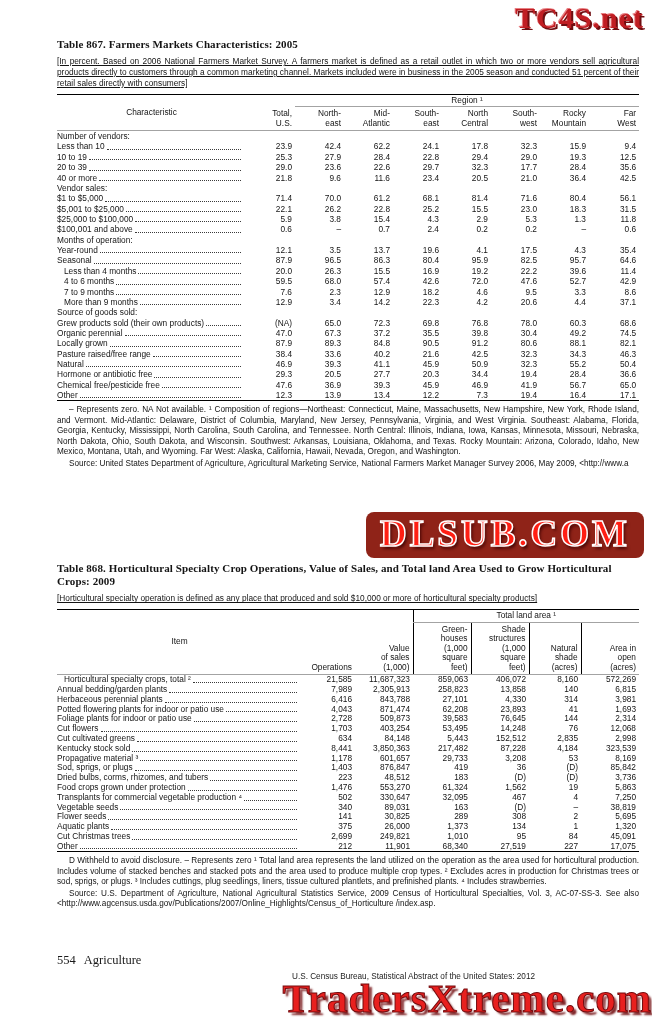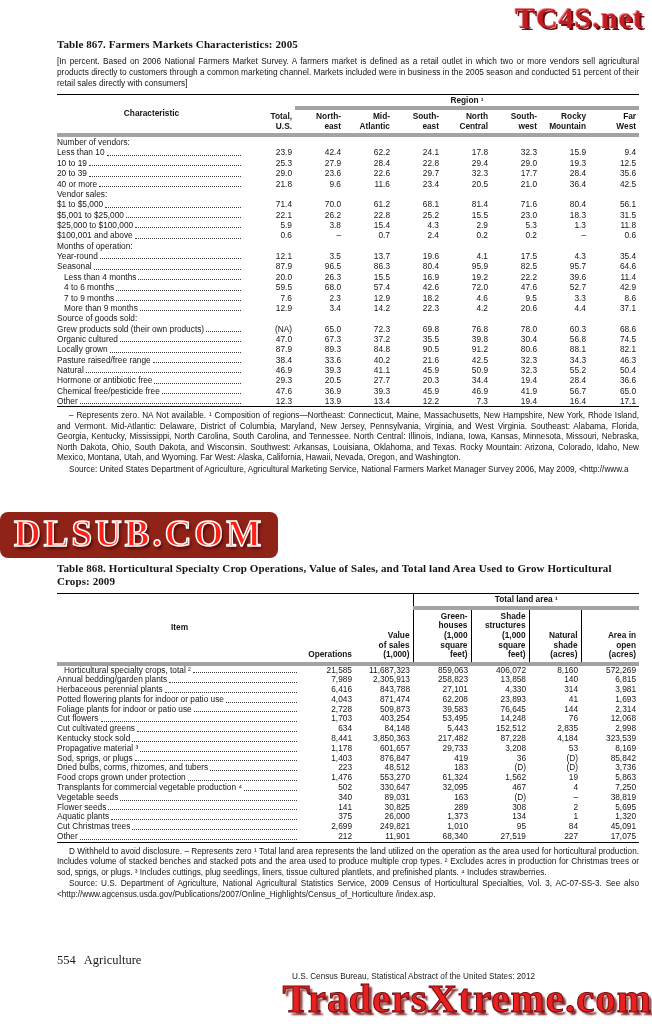--- a/index.html
+++ b/index.html
@@ -14,31 +14,32 @@
   .content { padding:38px 13px 0 57px; position:relative; }
 
   h2.tbl-title {
     font-family:"Liberation Serif", serif;
     font-size:11px; font-weight:bold; line-height:1.2;
     margin:0 0 5px 0; letter-spacing:0.1px;
   }
   .note {
     font-size:8.3px; line-height:1.3; text-align:justify;
     margin:0 0 5px 0;
+    text-decoration:underline;
   }
 
   table.stat-table {
     border-collapse:collapse; table-layout:fixed; width:582px;
     border-top:1.5px solid #000;
   }
   table.stat-table thead th {
-    font-weight:bold; font-size:8.3px; line-height:1.15;
+    font-weight:normal; font-size:8.3px; line-height:1.15;
     vertical-align:bottom; text-align:right;
     padding:2px 3px 2px 0; white-space:pre-line;
-    border-bottom:4px solid #a3a3a3;
+    border-bottom:1px solid #a3a3a3;
   }
   table.stat-table thead th.char { text-align:center; vertical-align:middle; padding-left:2px; }
   table.stat-table thead th.group { text-align:center; vertical-align:bottom; padding:1px 0 1px 0; }
   .bl { border-left:1px solid #000;margin-top:10px; }
 
   table.stat-table tbody td {
     font-size:8.3px; line-height:1.25; vertical-align:bottom;
     padding:0 3px 0 0;
   }
   #t868 tbody td { line-height:1.18; }
@@ -60,21 +61,21 @@
   .page-footer .pg-space { display:inline-block; width:8px; }
   .census-line { position:absolute; left:292px; top:972px; font-size:8.2px; color:#222; z-index:1; }
 
   .wm { position:absolute; font-weight:bold; z-index:5; pointer-events:none; }
   .wm-top {
     top:1px; right:8px;
     font-family:"Liberation Serif", serif; font-size:30px;
     color:#c01e23; letter-spacing:1px;
     text-shadow:2px 2px 0 #6f0d10, -1px -1px 0 #e87f83;
   }
-  .wm-mid { top:512px; left:0; right:0; text-align:left; }
+  .wm-mid { top:512px; left:0; right:8px; text-align:right; }
   .wm-mid .stamp {
     display:inline-block;
     font-family:"Liberation Serif", serif; font-size:37px; font-weight:bold;
     color:#ff1f14; background:#8f2318; border-radius:8px;
     padding:0 14px 3px 14px; letter-spacing:3px;
     -webkit-text-stroke:1.5px #ffffff;
     text-shadow:2px 3px 3px rgba(60,0,0,0.8);
   }
   .wm-bottom {
     top:974px; left:0; right:0; text-align:right;
@@ -426,31 +427,31 @@
             <td class="num">72.3</td>
             <td class="num">69.8</td>
             <td class="num">76.8</td>
             <td class="num">78.0</td>
             <td class="num">60.3</td>
             <td class="num">68.6</td>
           </tr>
           <tr>
             <td class="lbl">
               <div class="lblwrap">
-                <span class="lt">Organic cultured</span>
+                <span class="lt">Organic perennial</span>
                 <span class="dots"></span>
               </div>
             </td>
             <td class="num">47.0</td>
             <td class="num">67.3</td>
             <td class="num">37.2</td>
             <td class="num">35.5</td>
             <td class="num">39.8</td>
             <td class="num">30.4</td>
-            <td class="num">56.8</td>
+            <td class="num">49.2</td>
             <td class="num">74.5</td>
           </tr>
           <tr>
             <td class="lbl">
               <div class="lblwrap">
                 <span class="lt">Locally grown</span>
                 <span class="dots"></span>
               </div>
             </td>
             <td class="num">87.9</td>
@@ -544,20 +545,21 @@
           </tr>
         </tbody>
     </table>
 
     <p class="fn">– Represents zero. NA Not available. ¹ Composition of regions—Northeast: Connecticut, Maine, Massachusetts, New Hampshire, New York, Rhode Island, and Vermont. Mid-Atlantic: Delaware, District of Columbia, Maryland, New Jersey, Pennsylvania, Virginia, and West Virginia. Southeast: Alabama, Florida, Georgia, Kentucky, Mississippi, North Carolina, South Carolina, and Tennessee. North Central: Illinois, Indiana, Iowa, Kansas, Minnesota, Missouri, Nebraska, North Dakota, Ohio, South Dakota, and Wisconsin. Southwest: Arkansas, Louisiana, Oklahoma, and Texas. Rocky Mountain: Arizona, Colorado, Idaho, New Mexico, Montana, Utah, and Wyoming. Far West: Alaska, California, Hawaii, Nevada, Oregon, and Washington.</p>
     <p class="fn src">Source: United States Department of Agriculture, Agricultural Marketing Service, National Farmers Market Manager Survey 2006, May 2009, &lt;http://www.a</p>
   </section>
 
   <section class="sec868">
     <h2 class="tbl-title">Table 868. Horticultural Specialty Crop Operations, Value of Sales, and Total land Area Used to Grow Horticultural Crops: 2009</h2>
+    <p class="note">[Horticultural specialty operation is defined as any place that produced and sold $10,000 or more of horticultural specialty products]</p>
 
     <table id="t868" class="stat-table">
       <colgroup>
         <col style="width:246px">
           <col style="width:52px">
           <col style="width:58px">
         <col style="width:58px">
           <col style="width:58px">
           <col style="width:52px">
           <col style="width:58px">

